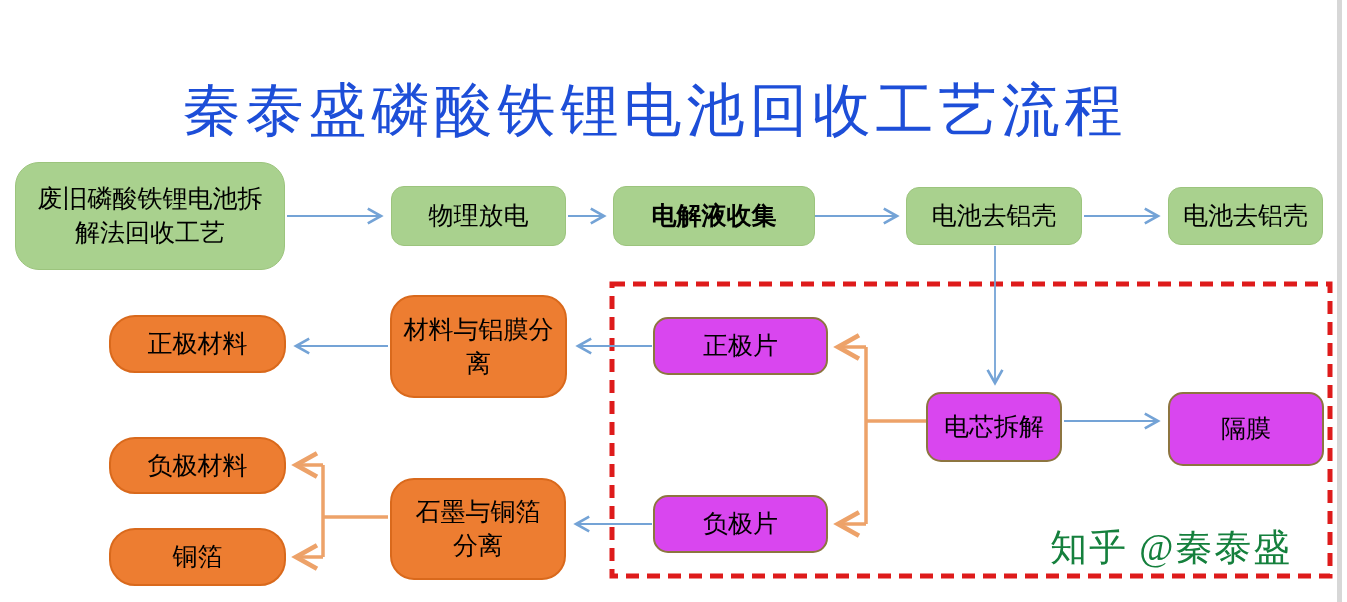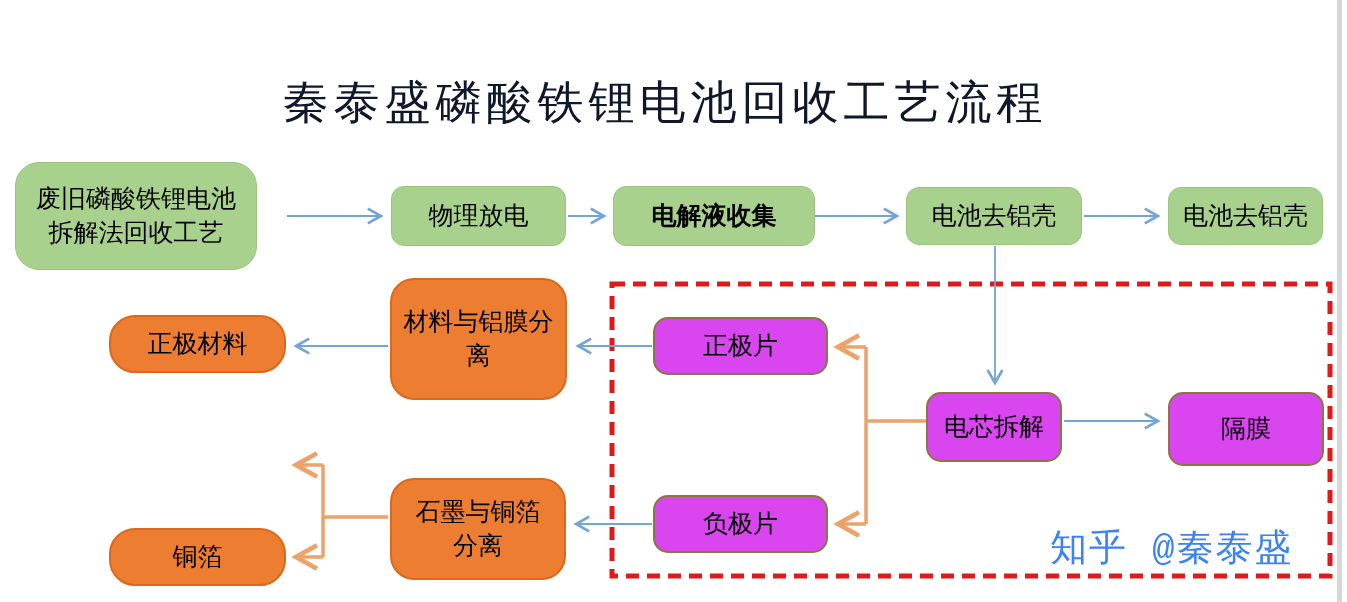--- a/index.html
+++ b/index.html
@@ -3,38 +3,38 @@
 <meta charset="utf-8">
 <style>
   html,body{margin:0;padding:0;}
   body{
     width:1347px;height:602px;position:relative;overflow:hidden;
     background:#ffffff;
     font-family:"Liberation Serif","DejaVu Serif",serif;
   }
   .canvas{position:absolute;inset:0;}
   .title{
-    position:absolute;left:10px;top:72px;width:1310px;
-    text-align:center;font-size:46px;letter-spacing:5px;
-    color:#0f172a;white-space:nowrap;
+    position:absolute;left:0;top:72px;width:1310px;
+    text-align:center;font-size:58px;letter-spacing:5px;
+    color:#1d4ed8;white-space:nowrap;
   }
   svg.overlay{position:absolute;left:0;top:0;width:1347px;height:602px;pointer-events:none;}
   .node{
     position:absolute;display:flex;align-items:center;justify-content:center;
     text-align:center;font-size:25px;line-height:1.35;color:#000;
     box-sizing:border-box;
   }
   .n-lightgreen{background:#A9D18E;border:1px solid #9CC47D;border-radius:13px;}
   .n-green{background:#d946ef;border:2px solid #8D7540;border-radius:15px;}
   .n-orange{background:#ED7D31;border:2px solid #D9691C;border-radius:26px;}
   .r-big{border-radius:24px;}
   .watermark{
     position:absolute;left:1050px;top:523px;width:285px;
-    font-size:37px;color:#3b82f6;letter-spacing:2px;white-space:nowrap;
-    font-family:Liberation Mono, monospace;
+    font-size:37px;color:#15803d;letter-spacing:2px;white-space:nowrap;
+    font-family:Liberation Serif, serif;
   }
   .edge-strip{
     position:absolute;left:1337px;top:0;width:5px;height:602px;background:#d7d7d7;
   }
 </style>
 </head>
 <body>
 
 <div class="canvas">
 
@@ -69,40 +69,41 @@
       <path d="M866 347 L866 524"></path>
       <path d="M866 347 L838 347" marker-end="url(#mo)"></path>
       <path d="M866 524 L838 524" marker-end="url(#mo)"></path>
       <path d="M388 517 L323 517"></path>
       <path d="M323 465 L323 557"></path>
       <path d="M323 465 L296 465" marker-end="url(#mo)"></path>
       <path d="M323 557 L296 557" marker-end="url(#mo)"></path>
     </g>
   </svg>
 
-  <div class="node n-lightgreen r-big" style="left:15px;top:162px;width:242px;height:108px;padding:0 16px;">废旧磷酸铁锂电池拆解法回收工艺</div>
+  <div class="node n-lightgreen r-big" style="left:15px;top:162px;width:270px;height:108px;padding:0 16px;">废旧磷酸铁锂电池拆解法回收工艺</div>
 
   <div class="node n-lightgreen" style="left:391px;top:186px;width:175px;height:60px;">物理放电</div>
 
   <div class="node n-lightgreen" style="left:613px;top:186px;width:202px;height:60px;font-weight:bold;">电解液收集</div>
 
   <div class="node n-lightgreen" style="left:906px;top:187px;width:176px;height:58px;">电池去铝壳</div>
 
   <div class="node n-lightgreen" style="left:1168px;top:187px;width:155px;height:58px;">电池去铝壳</div>
 
   <div class="node n-orange" style="left:109px;top:315px;width:177px;height:58px;">正极材料</div>
 
-  <div class="node n-orange r-big" style="left:390px;top:278px;width:177px;height:122px;padding:0 8px;">材料与铝膜分离</div>
+  <div class="node n-orange r-big" style="left:390px;top:295px;width:177px;height:103px;padding:0 8px;">材料与铝膜分离</div>
 
   <div class="node n-green" style="left:653px;top:317px;width:175px;height:58px;">正极片</div>
 
   <div class="node n-green" style="left:926px;top:392px;width:136px;height:70px;">电芯拆解</div>
 
   <div class="node n-green" style="left:1168px;top:392px;width:156px;height:74px;">隔膜</div>
 
+  <div class="node n-orange" style="left:109px;top:437px;width:177px;height:57px;">负极材料</div>
 
   <div class="node n-orange" style="left:109px;top:528px;width:177px;height:58px;text-align:center;">铜箔</div>
 
   <div class="node n-orange r-big" style="left:390px;top:478px;width:176px;height:102px;padding:1px 18px;">石墨与铜箔分离</div>
 
   <div class="node n-green" style="left:653px;top:495px;width:175px;height:58px;">负极片</div>
 
   <div class="watermark">知乎 @秦泰盛</div>
 
   <div class="edge-strip"></div>

